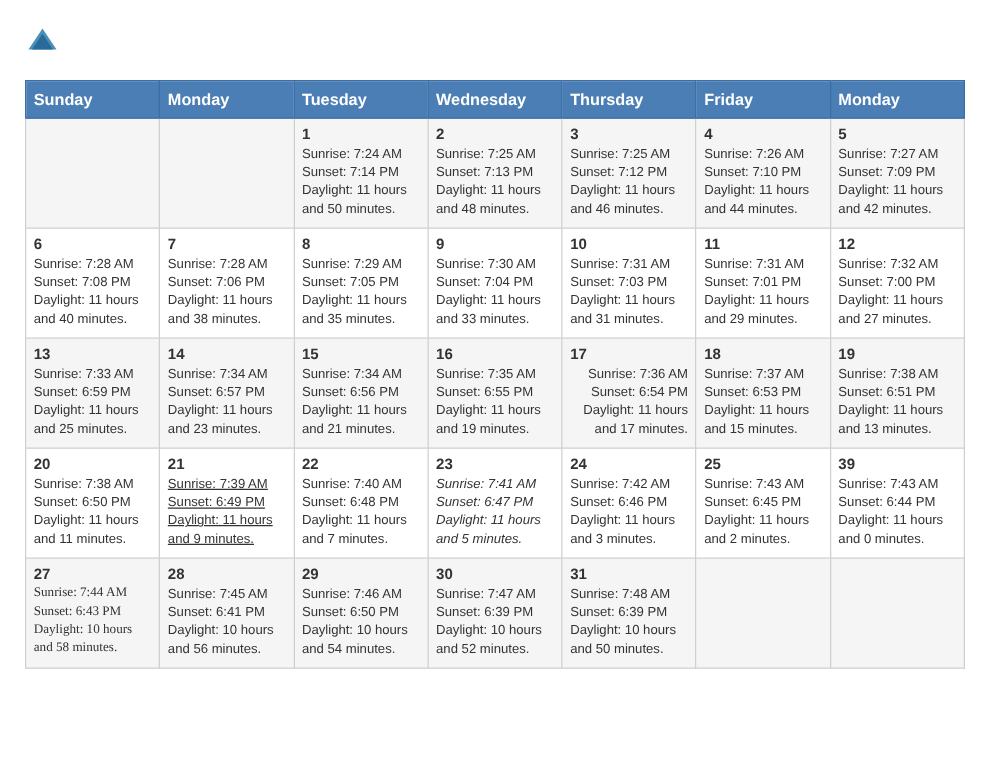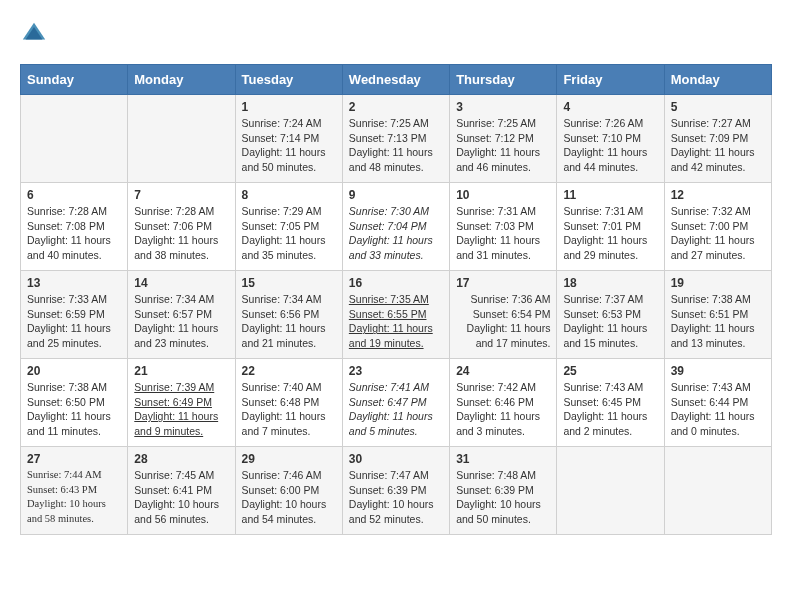--- a/index.html
+++ b/index.html
@@ -170,21 +170,21 @@
 Daylight: 11 hours and 38 minutes.</div>
         </td>
         <td>
           <span class="day-number">8</span>
           <div class="day-info" style="white-space: pre-line;">Sunrise: 7:29 AM
 Sunset: 7:05 PM
 Daylight: 11 hours and 35 minutes.</div>
         </td>
         <td>
           <span class="day-number">9</span>
-          <div class="day-info" style="white-space: pre-line; font-style: italic;">Sunrise: 7:30 AM
+          <div class="day-info" style="white-space: pre-line;">Sunrise: 7:30 AM
 Sunset: 7:04 PM
 Daylight: 11 hours and 33 minutes.</div>
         </td>
         <td>
           <span class="day-number">10</span>
           <div class="day-info" style="white-space: pre-line;">Sunrise: 7:31 AM
 Sunset: 7:03 PM
 Daylight: 11 hours and 31 minutes.</div>
         </td>
         <td>
@@ -214,21 +214,21 @@
 Daylight: 11 hours and 23 minutes.</div>
         </td>
         <td>
           <span class="day-number">15</span>
           <div class="day-info" style="white-space: pre-line;">Sunrise: 7:34 AM
 Sunset: 6:56 PM
 Daylight: 11 hours and 21 minutes.</div>
         </td>
         <td>
           <span class="day-number">16</span>
-          <div class="day-info" style="white-space: pre-line; text-decoration: underline;">Sunrise: 7:35 AM
+          <div class="day-info" style="white-space: pre-line;">Sunrise: 7:35 AM
 Sunset: 6:55 PM
 Daylight: 11 hours and 19 minutes.</div>
         </td>
         <td>
           <span class="day-number">17</span>
           <div class="day-info" style="white-space: pre-line; text-align: right;">Sunrise: 7:36 AM
 Sunset: 6:54 PM
 Daylight: 11 hours and 17 minutes.</div>
         </td>
         <td>
@@ -297,21 +297,21 @@
         </td>
         <td>
           <span class="day-number">28</span>
           <div class="day-info" style="white-space: pre-line;">Sunrise: 7:45 AM
 Sunset: 6:41 PM
 Daylight: 10 hours and 56 minutes.</div>
         </td>
         <td>
           <span class="day-number">29</span>
           <div class="day-info" style="white-space: pre-line;">Sunrise: 7:46 AM
-Sunset: 6:00 PM
+Sunset: 6:50 PM
 Daylight: 10 hours and 54 minutes.</div>
         </td>
         <td>
           <span class="day-number">30</span>
           <div class="day-info" style="white-space: pre-line;">Sunrise: 7:47 AM
 Sunset: 6:39 PM
 Daylight: 10 hours and 52 minutes.</div>
         </td>
         <td>
           <span class="day-number">31</span>

